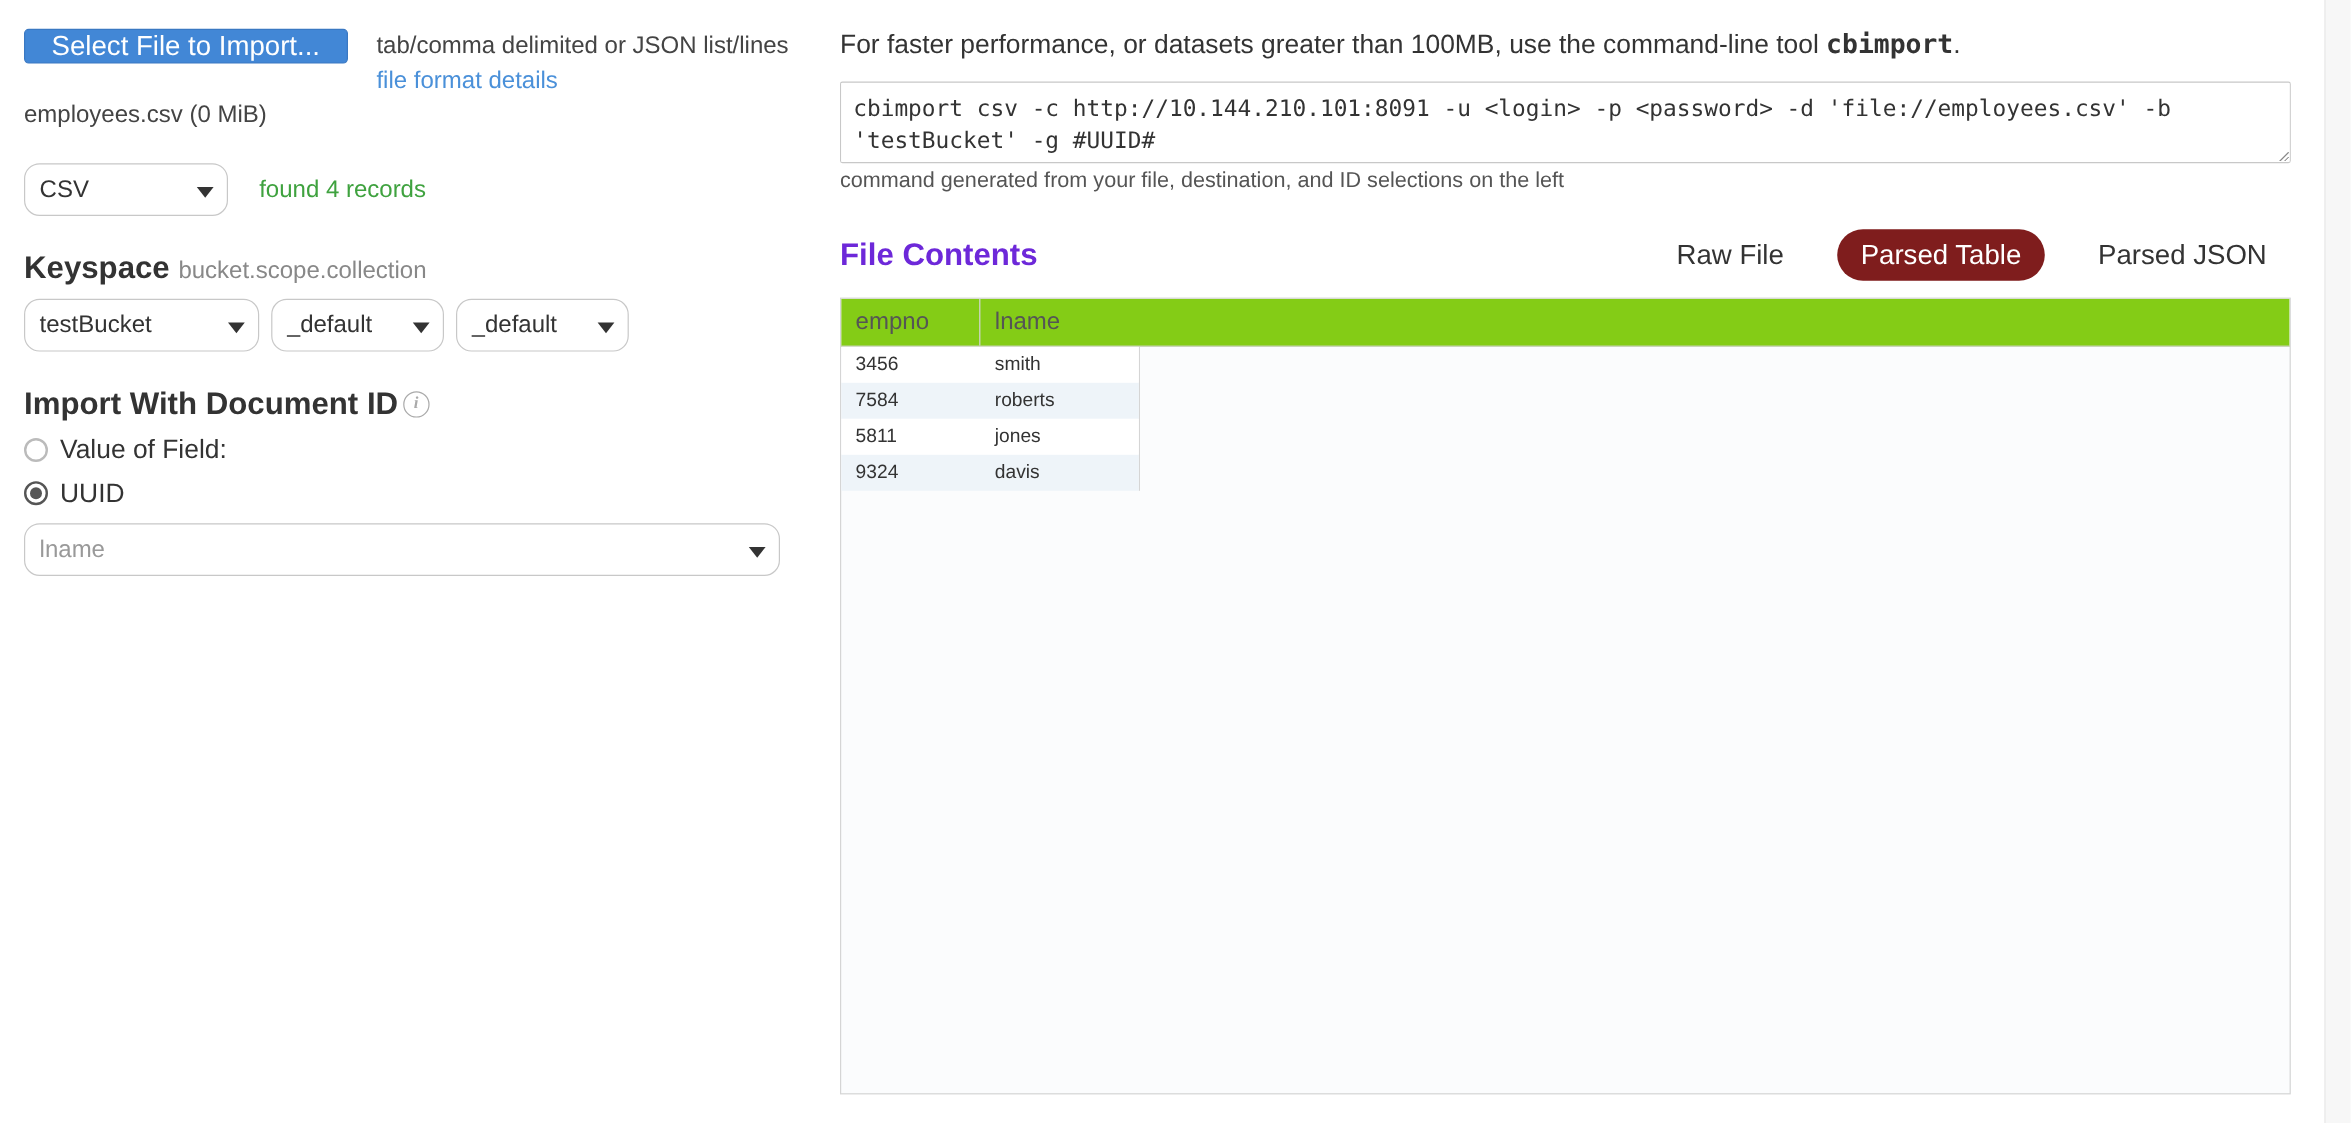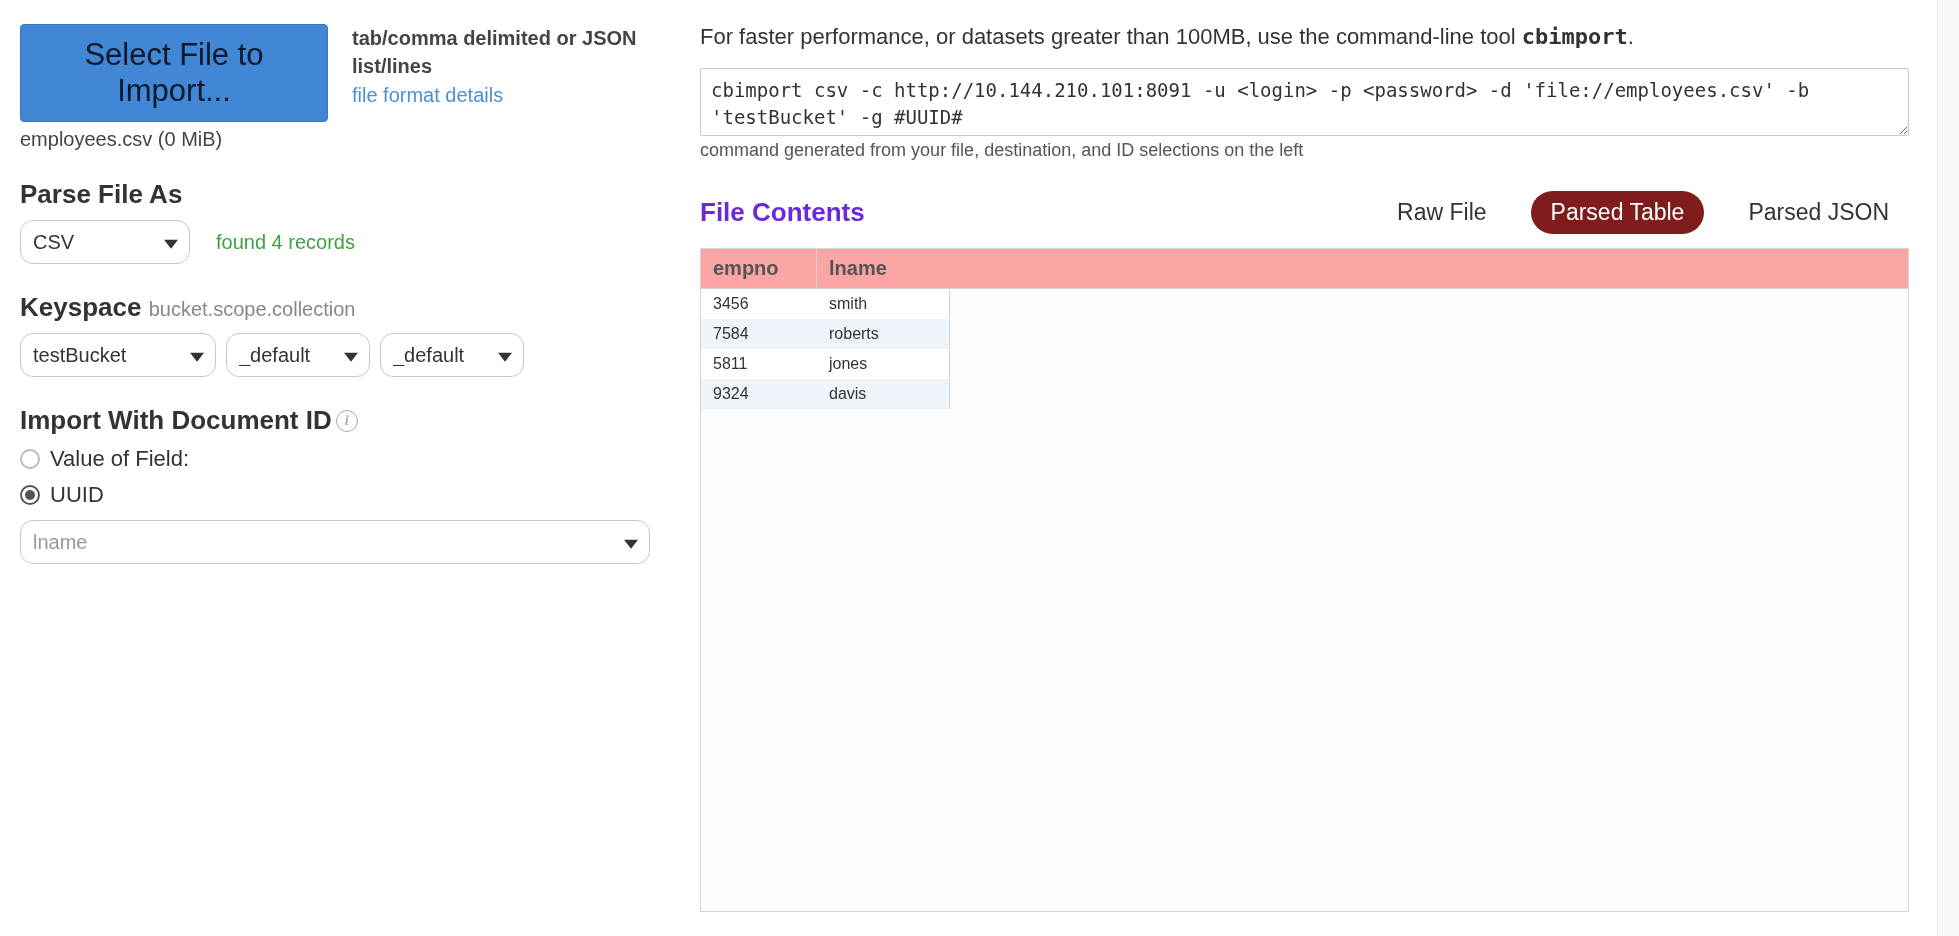--- a/index.html
+++ b/index.html
@@ -36,33 +36,32 @@
 
     
     .file-select-row {
       display: flex;
       align-items: flex-start;
       gap: 24px;
       margin-bottom: 6px;
     }
     .select-file-btn {
       background: #4287d6;
-      color: #0f172a;
+      color: #ffffff;
       border: 1px solid #3a78c2;
       border-radius: 4px;
-      font-size: 31px;
+      font-size: 23px;
       font-weight: 400;
-      padding: 12px 22px;
+      padding: 0 22px;
       cursor: pointer;
     }
     .file-hint {
       font-size: 20px;
       color: #444;
       line-height: 1.4;
-      font-weight: bold;
     }
     .file-format-link {
       color: #4a90d9;
       font-size: 20px;
       cursor: pointer;
       display: inline-block;
       margin-top: 4px;
     }
     .file-selected {
       font-size: 20px;
@@ -248,23 +247,22 @@
     .table-wrap {
       border: 1px solid #d5d5d5;
       flex: 1;
       display: flex;
       flex-direction: column;
       overflow: hidden;
       background: #fbfcfd;
     }
     .table-head {
       display: flex;
-      background: #fca5a5;
+      background: #84cc16;
       border-bottom: 1px solid #d5d5d5;
-      font-weight: bold;
     }
     .th {
       padding: 8px 12px;
       font-size: 20px;
       color: #555;
       border-right: 1px solid #d5d5d5;
     }
     .table-body-outer {
       display: flex;
     }
@@ -294,21 +292,20 @@
     <div>
       <button class="select-file-btn">Select File to Import...</button>
     </div>
     <div>
       <div class="file-hint">tab/comma delimited or JSON list/lines</div>
       <span class="file-format-link">file format details</span>
     </div>
   </div>
   <div class="file-selected">employees.csv (0 MiB)</div>
 
-  <div class="section-heading">Parse File As</div>
   <div class="parse-row">
     <span class="select-wrap">
       <select style="width:170px;">
         <option>CSV</option>
       </select>
     </span>
     <span class="found-records">found 4 records</span>
   </div>
 
   <div class="section-heading">

